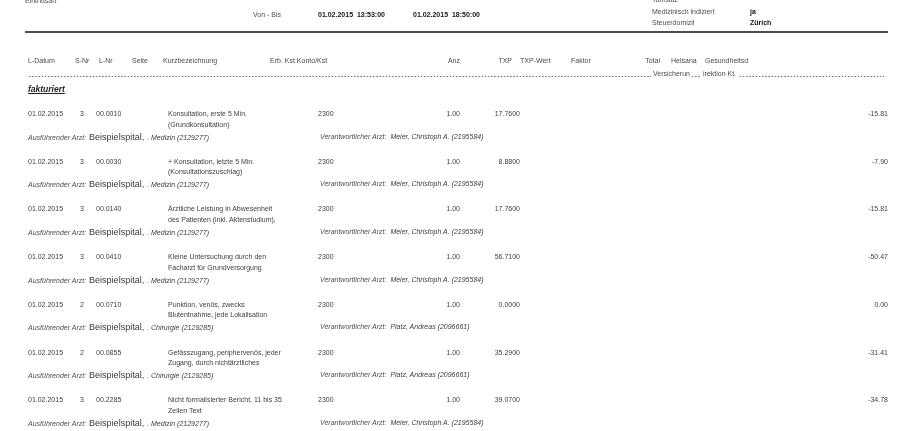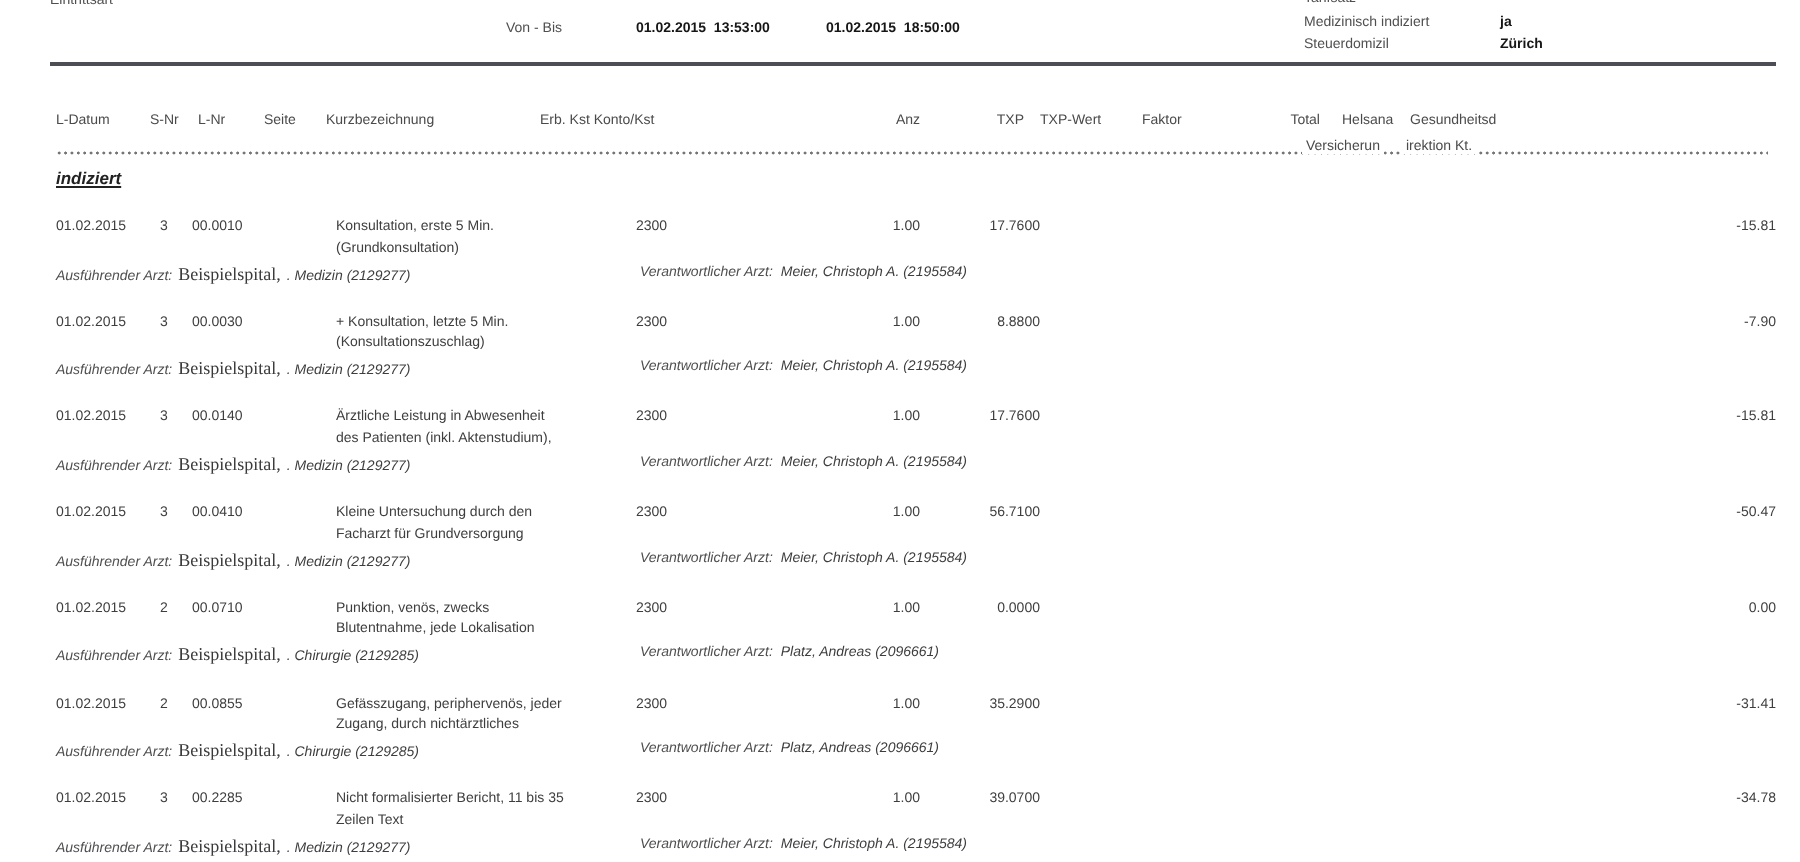--- a/index.html
+++ b/index.html
@@ -13,21 +13,21 @@
   .rule{position:absolute;left:25px;top:31px;width:863px;height:2px;background:#4d4d55;}
   .dots{position:absolute;left:28px;top:75px;width:856px;height:3px;
         background-image:radial-gradient(circle,#757575 30%,transparent 40%);
         background-size:3.2px 3px;}
   .dotword{position:absolute;top:70px;background:#fff;padding:0 2px;color:#4a4a4a;}
   .sect{position:absolute;left:28px;top:84px;font-size:8.5px;font-weight:bold;
         font-style:italic;text-decoration:underline;color:#222;}
   .hdr{position:absolute;top:57px;color:#4a4a4a;white-space:pre;}
   #rows{position:absolute;left:0;top:110px;width:900px;height:321px;}
   .row-block{position:absolute;left:0;width:900px;height:47px;}
-  .perf{font-size:9px;color:#3a3a3a;margin:4px 3px;font-family:Liberation Serif, serif;}
+  .perf{font-size:9px;color:#3a3a3a;margin:4px 3px;}
   .arzt{white-space:pre;}
 </style>
 </head>
 <body>
 
 <div class="page">
 
   <span class="abs lbl" style="left:25px;top:-3px;">Eintrittsart</span>
 
   <span class="abs lbl" style="left:253px;top:11px;">Von - Bis</span>
@@ -53,21 +53,21 @@
   <span class="hdr" style="left:520px;">TXP-Wert</span>
   <span class="hdr" style="left:571px;">Faktor</span>
   <span class="hdr r" style="left:625px;width:35px;">Total</span>
   <span class="hdr" style="left:671px;">Helsana</span>
   <span class="hdr" style="left:705px;">Gesundheitsd</span>
 
   <div class="dots"></div>
   <span class="abs dotword" style="left:651px;">Versicherun</span>
   <span class="abs dotword" style="left:701px;">irektion Kt.</span>
 
-  <div class="sect">indiziert</div>
+  <div class="sect">fakturiert</div>
 
   <div id="rows">
     <div class="row-block" style="top: 0px;">
       <span class="abs" style="left:28px;top:0;">01.02.2015</span>
       <span class="abs" style="left:75px;top:0;width:14px;text-align:center;">3</span>
       <span class="abs" style="left:96px;top:0;">00.0010</span>
       <span class="abs" style="left:168px;top:0;width:190px;">Konsultation, erste 5 Min.</span>
       <span class="abs" style="left:168px;top:10.5px;width:190px;">(Grundkonsultation)</span>
       <span class="abs" style="left:318px;top:0;">2300</span>
       <span class="abs r" style="left:410px;top:0;width:50px;">1.00</span>

